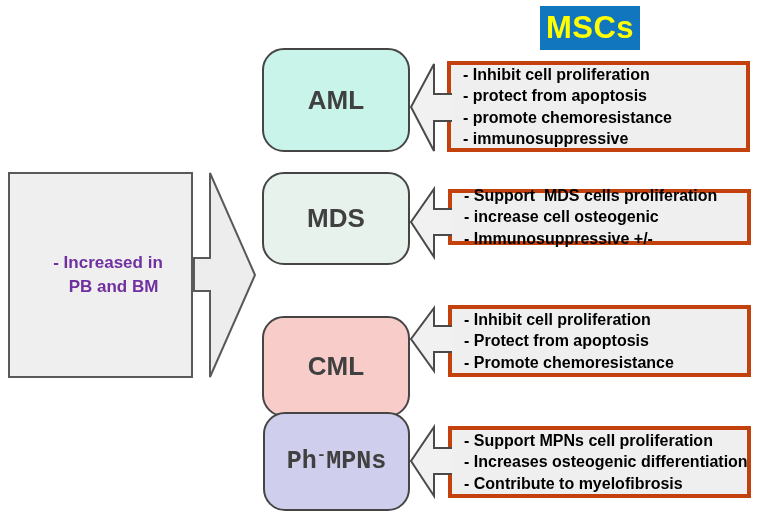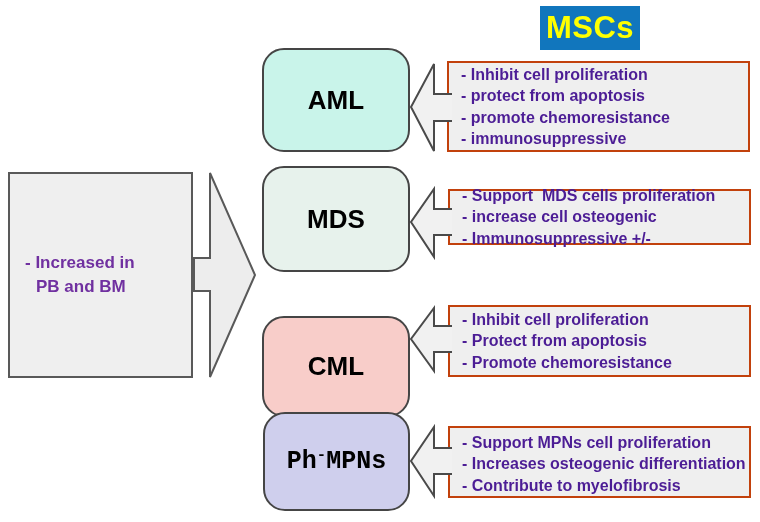--- a/index.html
+++ b/index.html
@@ -12,38 +12,38 @@
     position:absolute;background:#1176bd;color:#ffff00;
     display:flex;align-items:center;justify-content:center;
     font-size:31px;letter-spacing:.5px;
   }
   .title-mdscs{left:43px;top:118px;width:115px;height:45px;}
   .title-mscs{left:540px;top:6px;width:100px;height:44px;}
   .left-panel{
     position:absolute;left:8px;top:172px;width:185px;height:206px;
     background:#efefef;border:2px solid #595959;box-sizing:border-box;
     display:flex;flex-direction:column;justify-content:center;
-    padding-left:15px;color:#7030a0;font-size:17px;line-height:24px;
+    padding-left:15px;color:#7030a0;font-size:17px;line-height:24px;align-items:center;
   }
   .left-panel .line{white-space:pre;}
   .left-panel .indent{padding-left:11px;}
   .center-box{
     position:absolute;border:2px solid #454545;border-radius:22px;box-sizing:border-box;
     display:flex;align-items:center;justify-content:center;
-    color:#000000;font-size:26px;text-align:center;
+    color:#404040;font-size:26px;text-align:center;
   }
   .box-aml{left:262px;top:48px;width:148px;height:104px;}
-  .box-mds{left:262px;top:166px;width:148px;height:106px;}
+  .box-mds{left:262px;top:172px;width:148px;height:93px;}
   .box-cml{left:262px;top:292px;width:148px;height:101px;margin-top:24px;}
   .box-phmpns{left:263px;top:412px;width:147px;height:99px;font-size:25px;font-family:Liberation Mono, monospace;}
   .center-box sup{font-size:0.62em;vertical-align:super;line-height:0;}
   .right-panel{
-    position:absolute;background:#efefef;border:2px solid #c2410c;box-sizing:border-box;
+    position:absolute;background:#efefef;border:4px solid #c2410c;box-sizing:border-box;
     display:flex;flex-direction:column;justify-content:center;
-    padding-left:12px;color:#4c1d95;font-size:16px;line-height:21.5px;
+    padding-left:12px;color:#000000;font-size:16px;line-height:21.5px;
   }
   .panel-1{left:447px;top:61px;width:303px;height:91px;}
   .panel-2{left:448px;top:189px;width:303px;height:56px;}
   .panel-3{left:448px;top:305px;width:303px;height:72px;}
   .panel-4{left:448px;top:426px;width:303px;height:72px;justify-content:flex-end;}
   .right-panel .line{white-space:pre;}
 </style>
 </head>
 <body>
 

